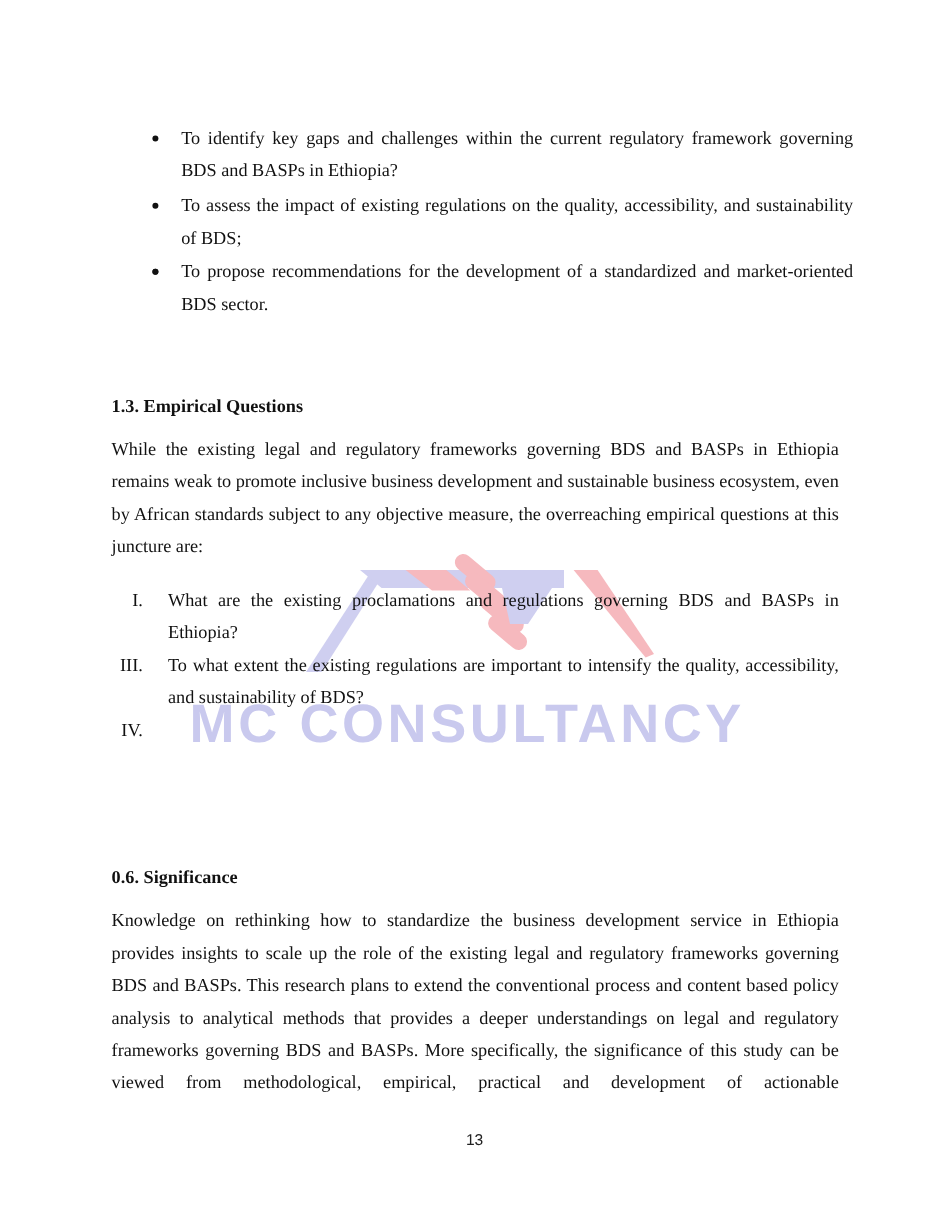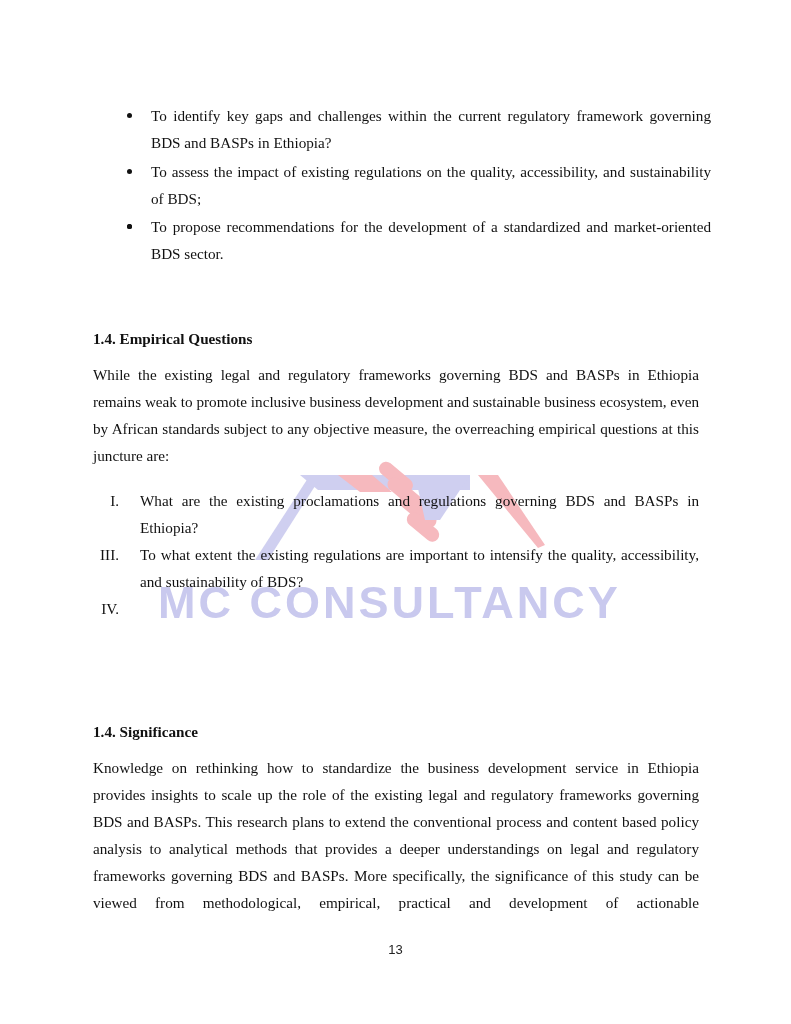--- a/index.html
+++ b/index.html
@@ -162,37 +162,37 @@
       </li>
       <li class="bullet-item line-text">
         <span class="bullet-dot"></span>
       </li>
       <li class="bullet-item line-text">
         <span class="bullet-dot"></span>
         <span>To propose recommendations for the development of a standardized and market-oriented BDS sector.</span>
       </li>
     </ul>
 
-    <div class="heading" style="top:329px">1.4. Empirical Questions</div>
+    <div class="heading" style="top:329px">1.3. Empirical Questions</div>
 
     <p class="para line-text" style="top:361px">While the existing legal and regulatory frameworks governing BDS and BASPs in Ethiopia remains weak to promote inclusive business development and sustainable business ecosystem, even by African standards subject to any objective measure, the overreaching empirical questions at this juncture are:</p>
 
     <ol class="roman-list">
       <li class="roman-item line-text">
         <span class="roman-num">I.</span>
         <span>What are the existing proclamations and regulations governing BDS and BASPs in Ethiopia?</span>
       </li>
       <li class="roman-item line-text">
         <span class="roman-num">III.</span>
         <span>To what extent the existing regulations are important to intensify the quality, accessibility, and sustainability of BDS?</span>
       </li>
       <li class="roman-item line-text">
         <span class="roman-num">IV.</span>
       </li>
     </ol>
 
-    <div class="heading" style="top:722px">1.4. Significance</div>
+    <div class="heading" style="top:722px">0.6. Significance</div>
 
     <p class="para line-text" style="top:754px; text-align-last: justify;">Knowledge on rethinking how to standardize the business development service in Ethiopia provides insights to scale up the role of the existing legal and regulatory frameworks governing BDS and BASPs. This research plans to extend the conventional process and content based policy analysis to analytical methods that provides a deeper understandings on legal and regulatory frameworks governing BDS and BASPs. More specifically, the significance of this study can be viewed from methodological, empirical, practical and development of actionable</p>
 
     <div class="page-number">13</div>
   </div>
 </div>
 
 </body></html>

